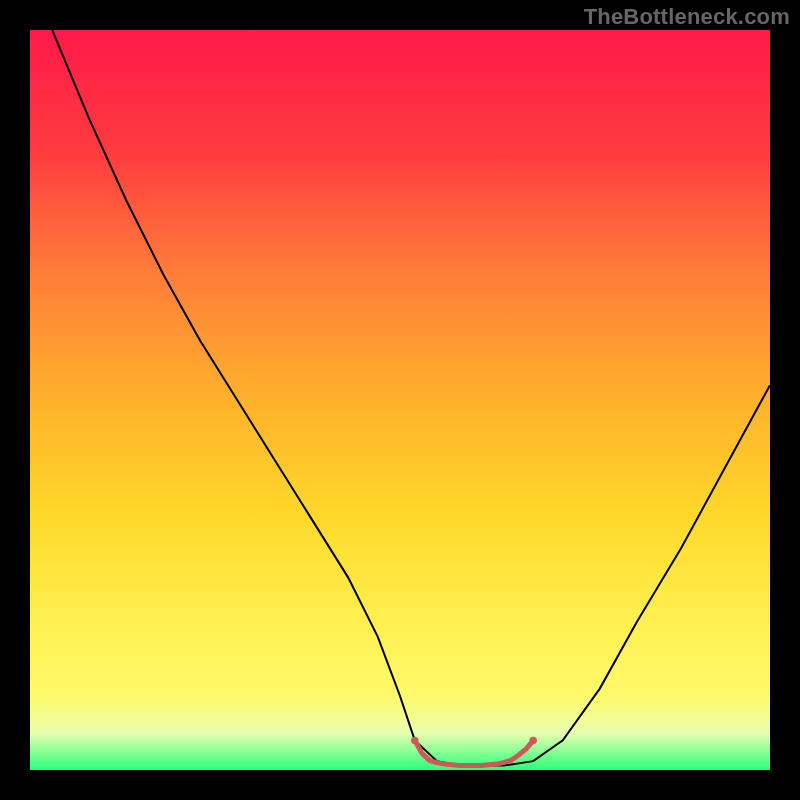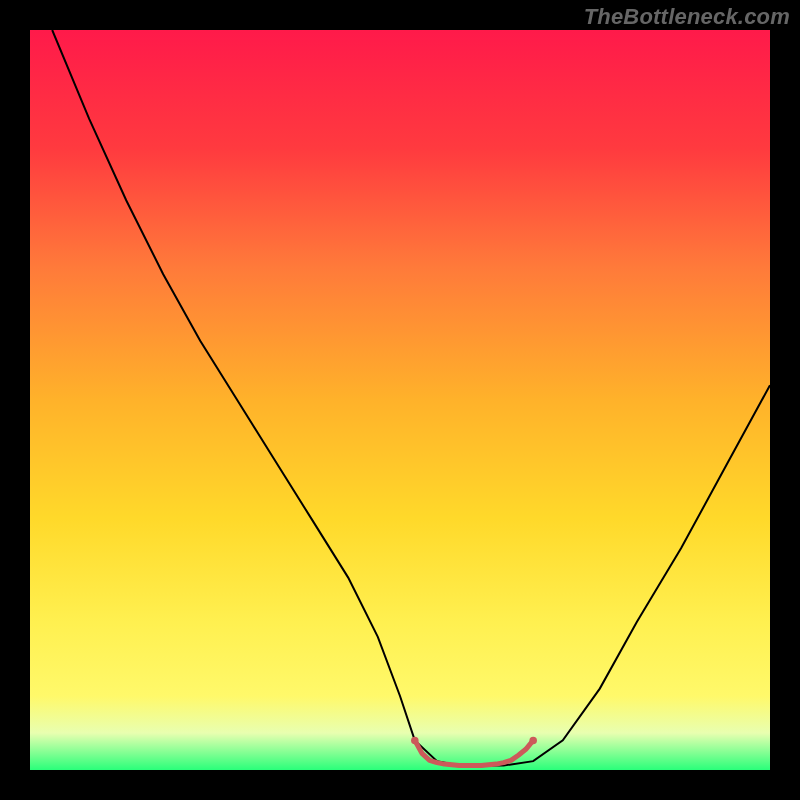--- a/index.html
+++ b/index.html
@@ -2,21 +2,20 @@
 <html><head>
 <meta charset="utf-8">
 <style>
   * { margin: 0; padding: 0; box-sizing: border-box; }
   html, body { width: 800px; height: 800px; overflow: hidden; background: #000; }
   .container {
     width: 800px;
     height: 611px;
     position: relative;
     background: #000;
-    font-style: italic;
   }
   .watermark {
     position: absolute;
     top: 4px;
     right: 10px;
     font-family: Arial, Helvetica, sans-serif;
     font-size: 22px;
     font-weight: bold;
     color: #666666;
     letter-spacing: 0.2px;

